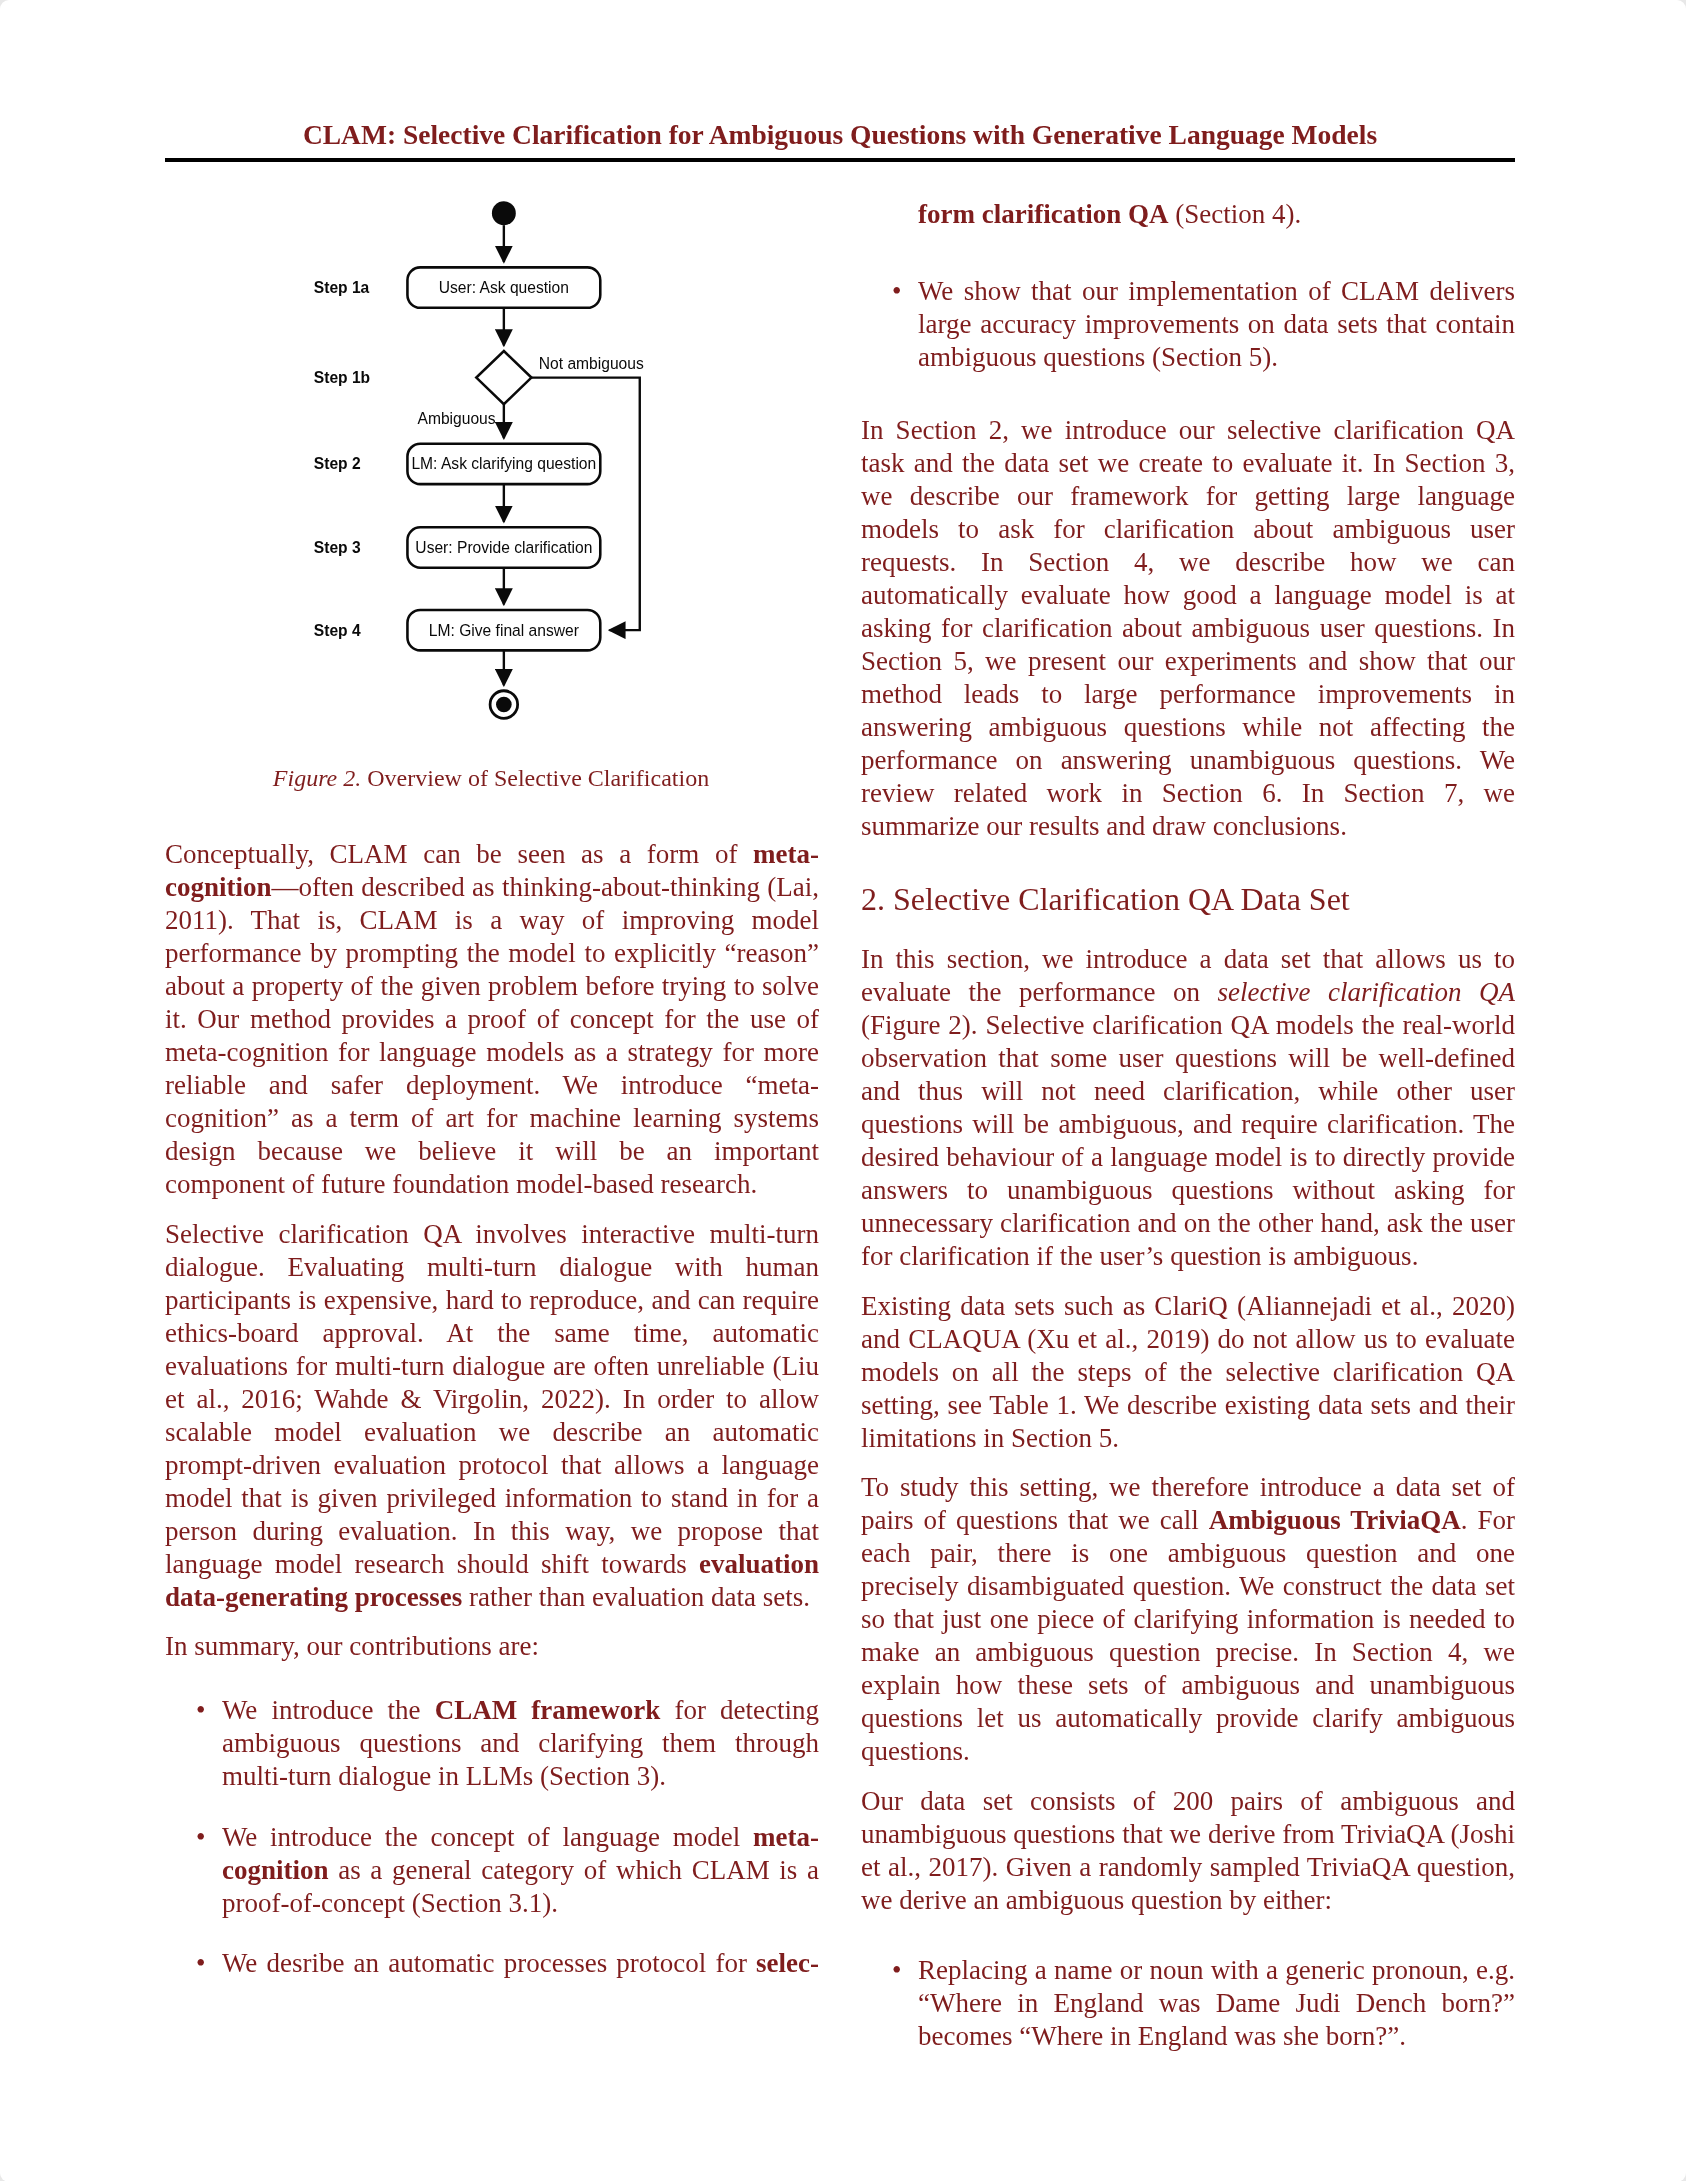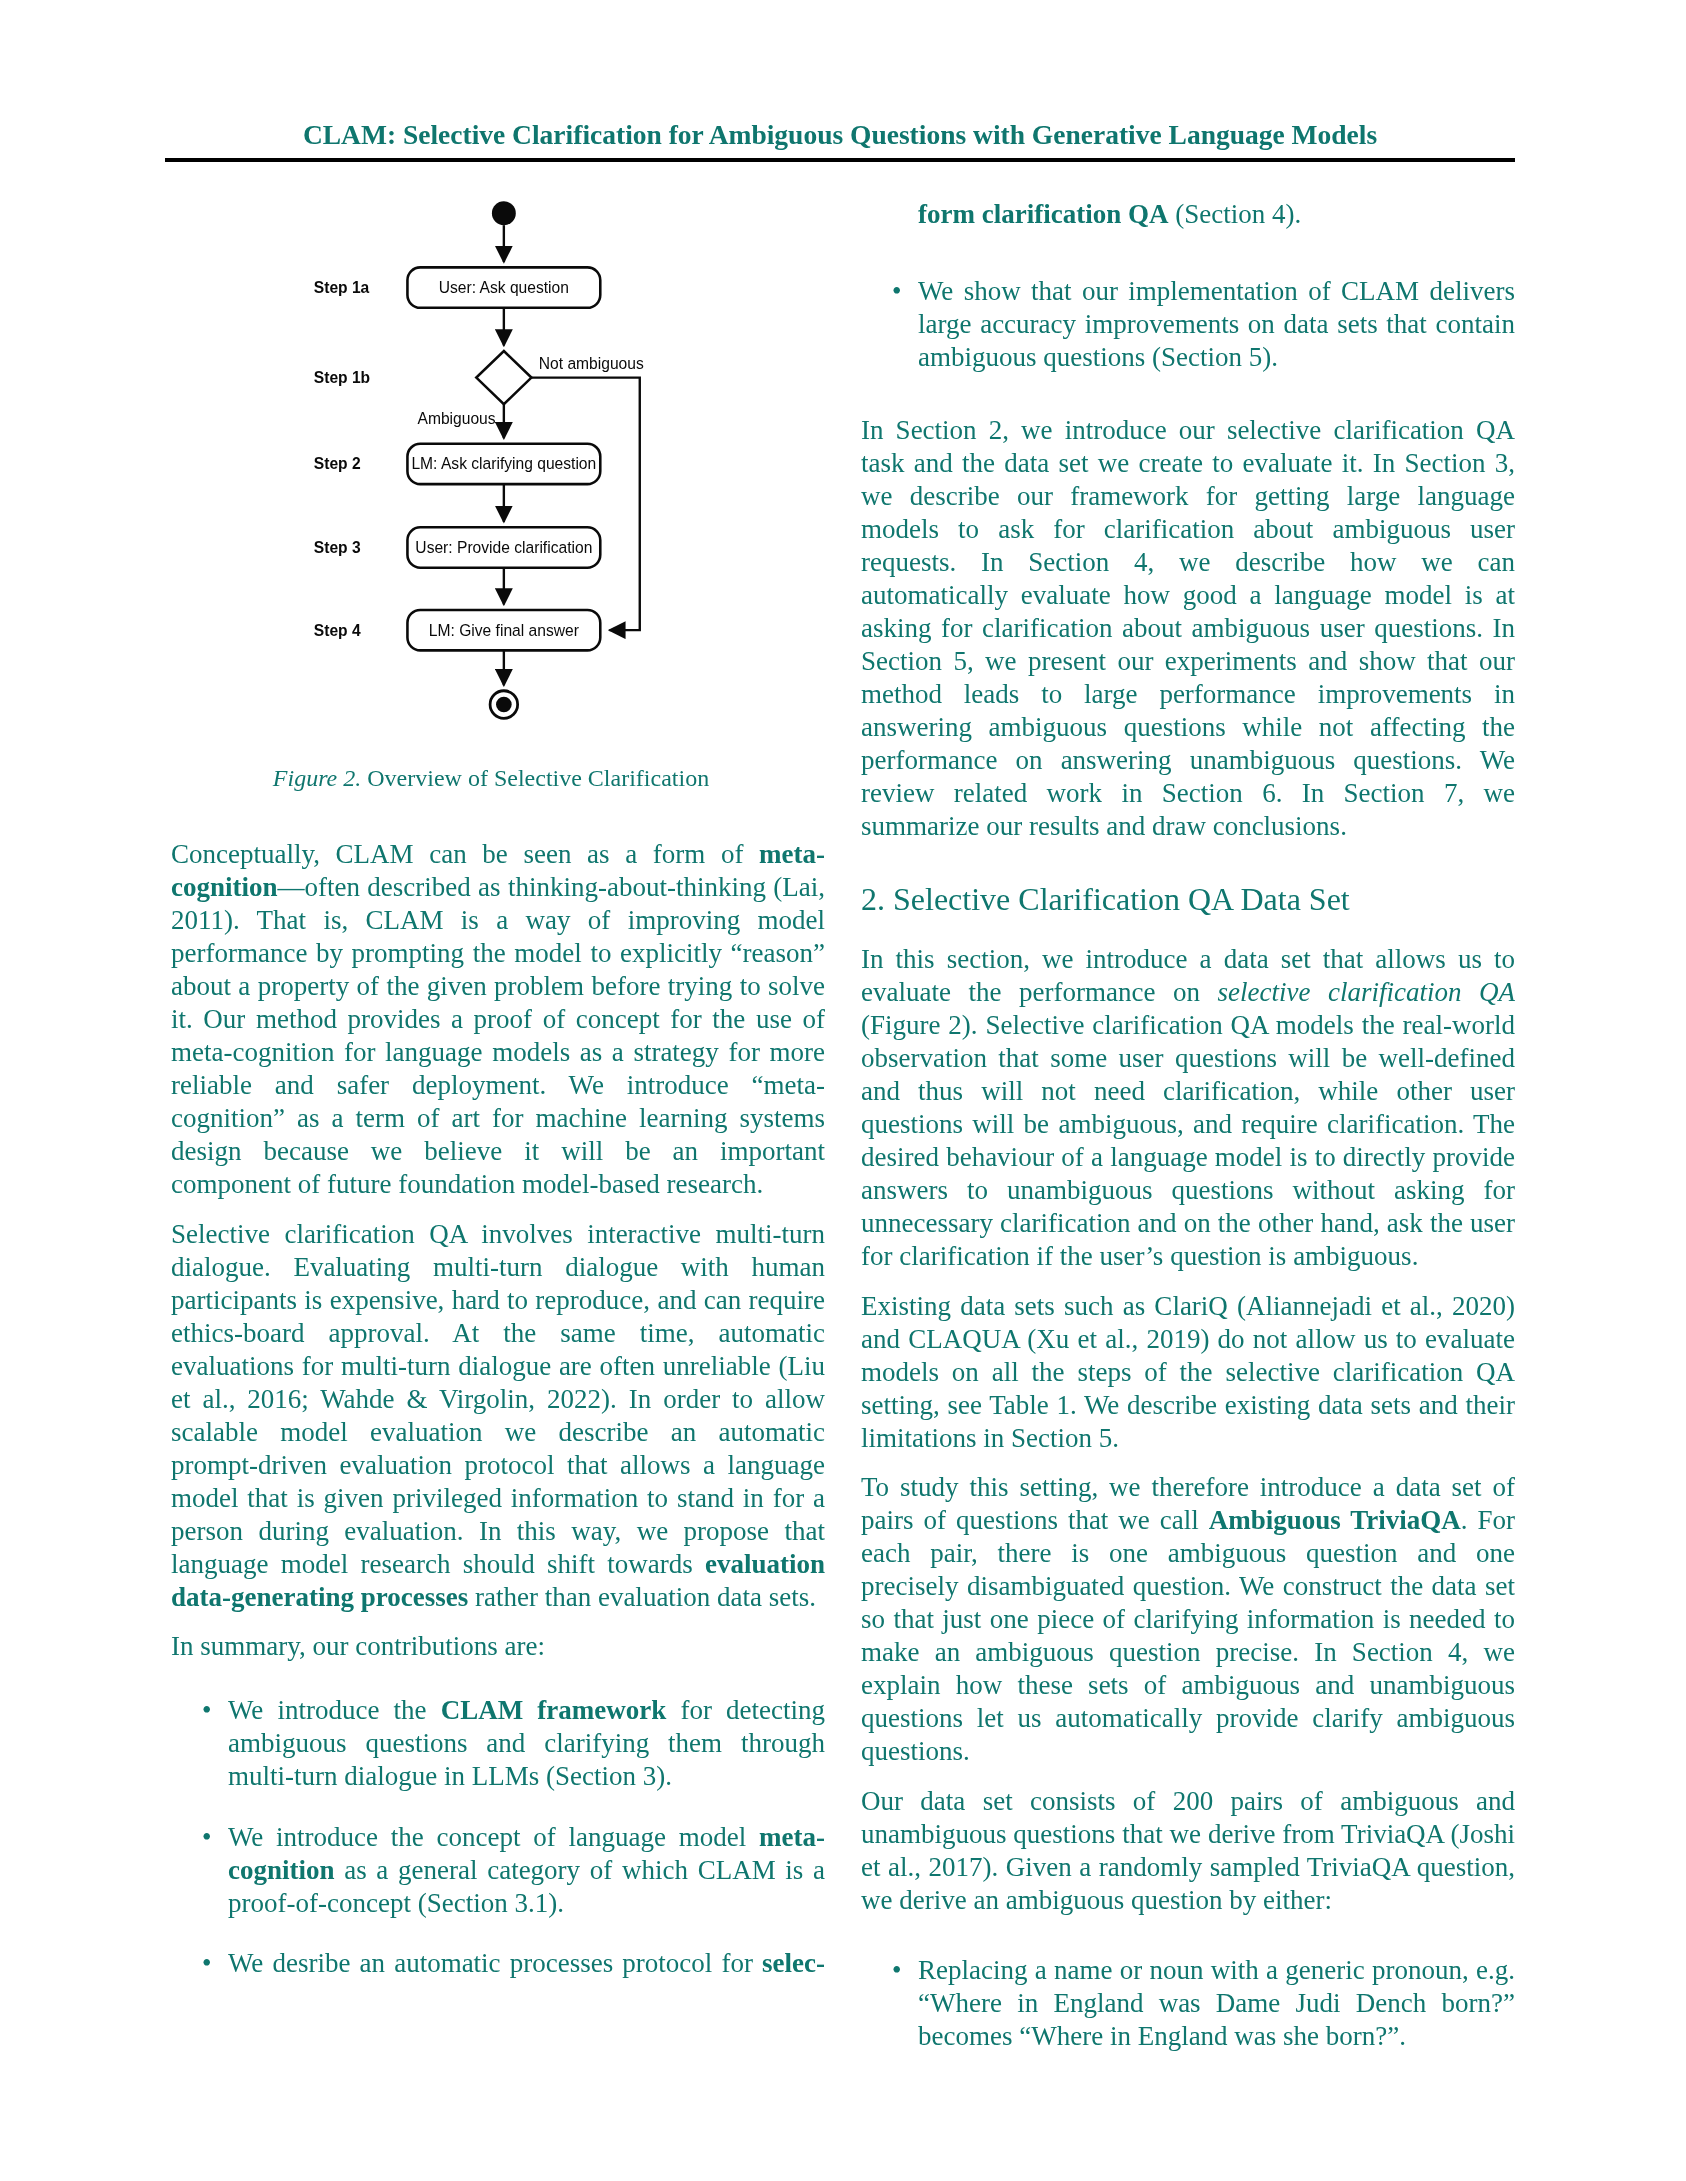--- a/index.html
+++ b/index.html
@@ -2,39 +2,40 @@
 <html style="font-size:14.7px"><head>
 <meta charset="utf-8">
 <style>
   html,body{margin:0;padding:0;background:#e8e8e8;}
   .page{
     position:relative;
     width:1686px;height:2182px;
     background:#ffffff;
     margin:0 auto;
     font-family:"Liberation Serif", serif;
-    color:#0f766e;
+    color:#7f1d1d;
     overflow:hidden;
+    border-radius:9px;
   }
   .running-title{
     position:absolute;left:165px;top:119px;width:1350px;
     text-align:center;font-weight:bold;font-size:27.5px;line-height:31px;
   }
   .title-rule{
     position:absolute;left:165px;top:158px;width:1350px;height:3.7px;background:#000;
   }
   .fig-svg{position:absolute;left:165px;top:182px;}
   .fig-caption{
     position:absolute;left:165px;top:764px;width:652px;
     text-align:center;font-size:24px;line-height:29px;
   }
   .fig-caption .figlabel{font-style:italic;}
   .fig-caption .figtext{font-weight:normal;}
   .col{position:absolute;width:654px;font-size:27px;line-height:33px;text-align:justify;}
-  .col-left{left:171px;top:838px;}
+  .col-left{left:165px;top:838px;}
   .col-right{left:861px;top:198px;}
   .col p{margin:0 0 16.5px 0;}
   b{font-weight:bold;}
   i{font-style:italic;}
   .bullet-item{
     position:relative;
     padding-left:57px;
     margin:0 0 27.5px 0;
   }
   .bullet-item .marker{

